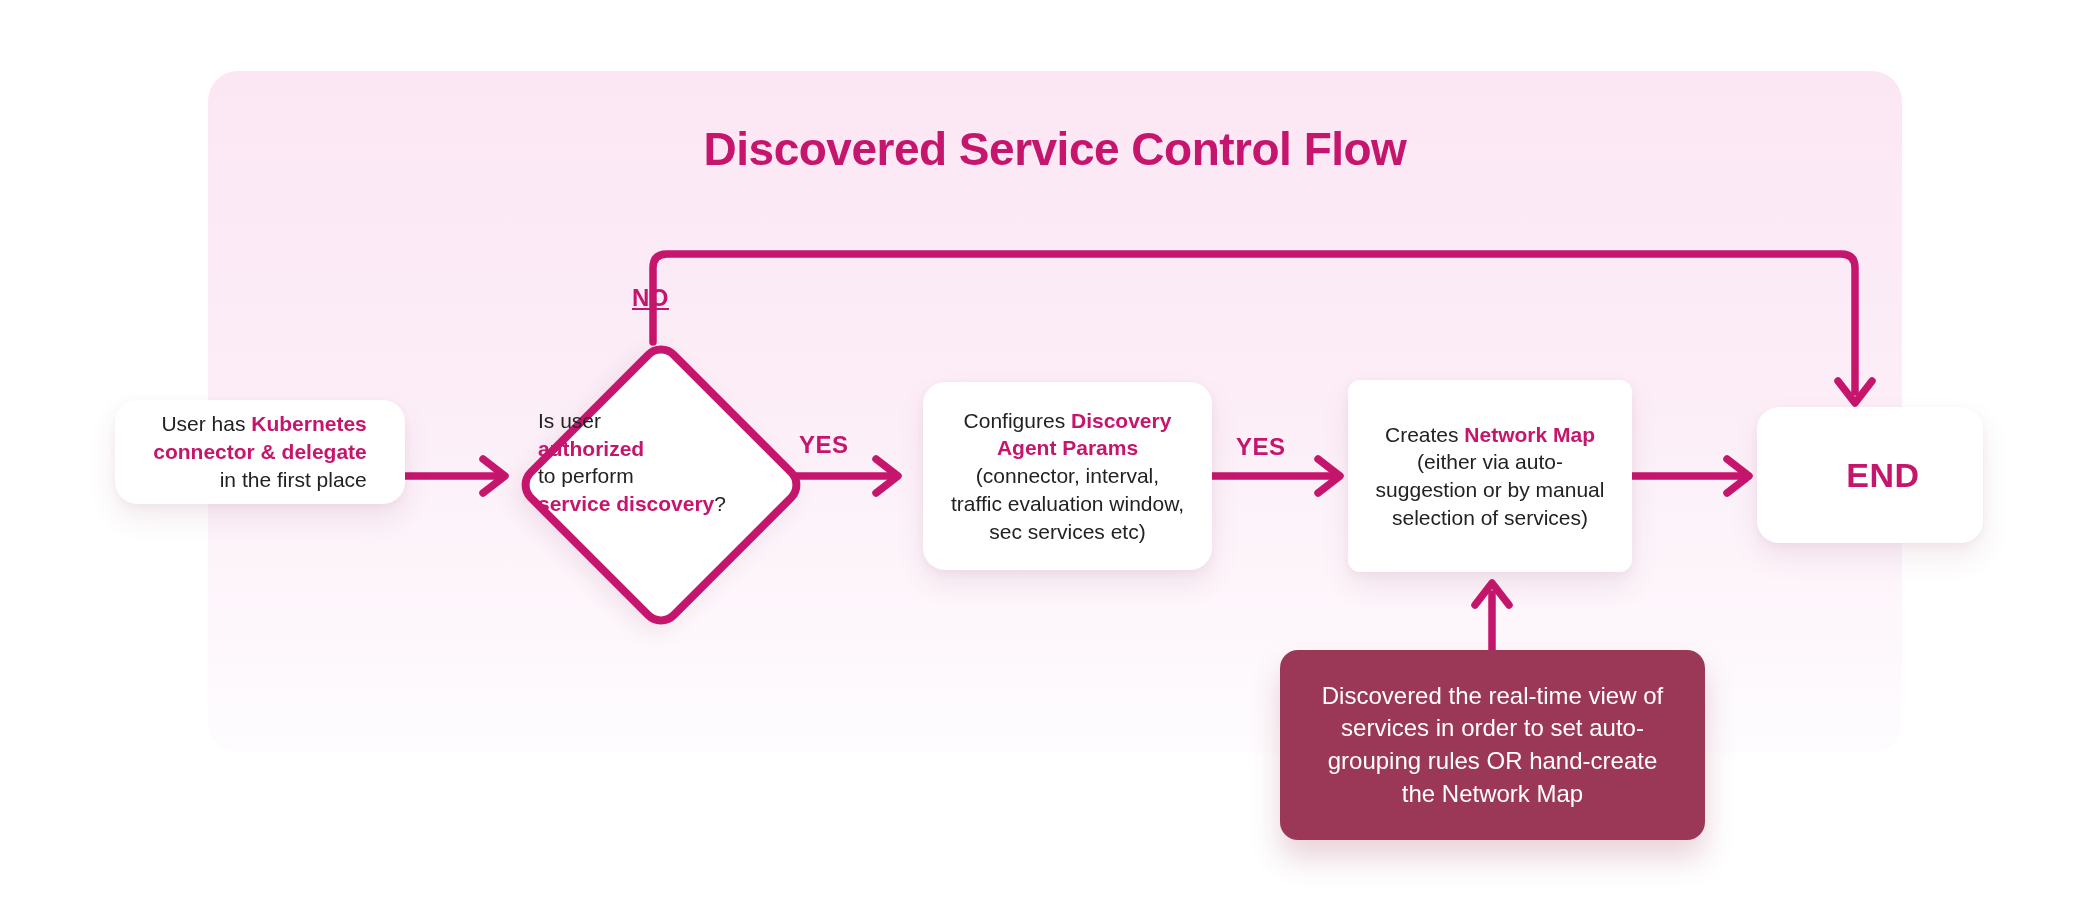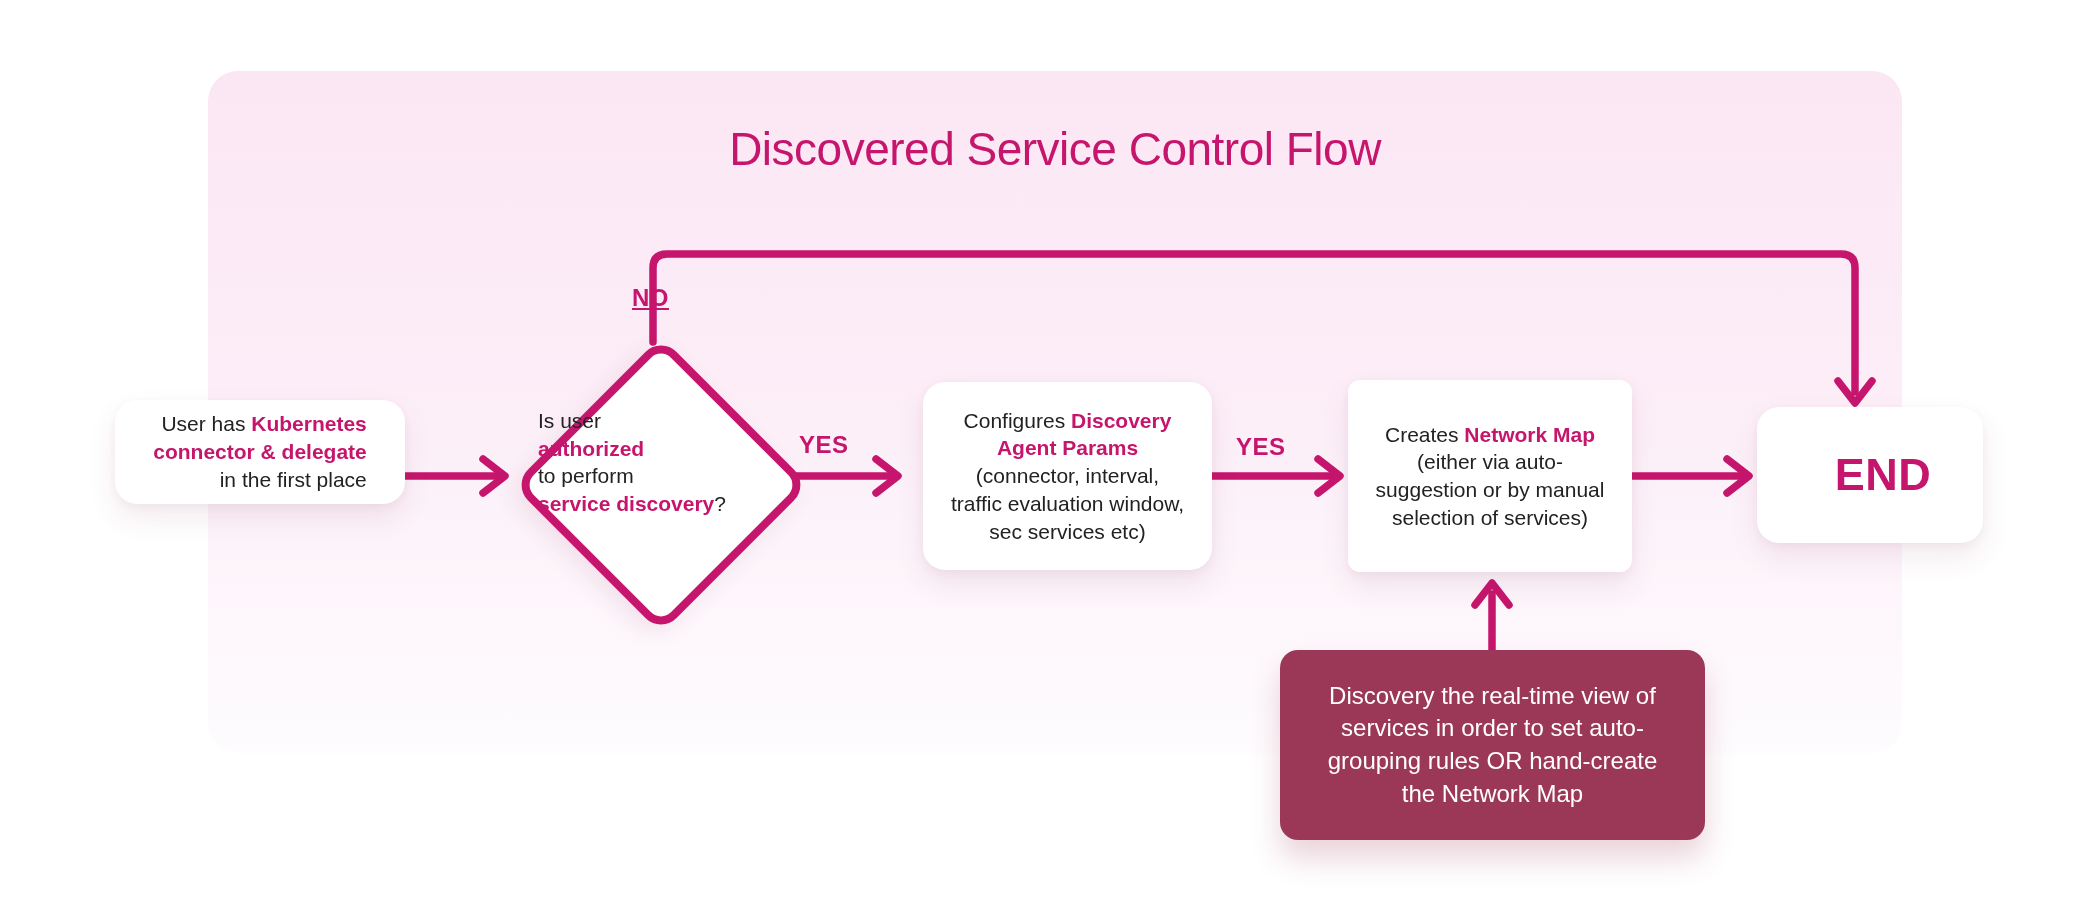--- a/index.html
+++ b/index.html
@@ -17,21 +17,21 @@
     width: 1694px; height: 682px;
     border-radius: 30px;
     background: linear-gradient(180deg, #FBE7F4 0%, #FCEDF7 45%, #FEFCFE 100%);
   }
   .title {
     position: absolute;
     left: 208px; top: 122px;
     width: 1694px;
     text-align: center;
     font-size: 46px;
-    font-weight: 400;
+    font-weight: 700;
     letter-spacing: -0.5px;
     color: #C6156C;
   }
   #edges { position: absolute; left: 0; top: 0; pointer-events: none; }
   #edges line, #edges path, #edges polyline {
     fill: none;
     stroke-width: 7.5;
     stroke-linecap: round;
     stroke-linejoin: round;
   }
@@ -65,21 +65,21 @@
   .diamond-text {
     position: absolute;
     left: 538px; top: 407px;
     width: 230px;
     text-align: left;
     font-size: 21px;
     line-height: 1.32;
     color: #222222;
   }
   .end-label {
-    font-size: 45px;
+    font-size: 34px;
     font-weight: 700;
     letter-spacing: 0.5px;
     color: #C6156C;
     margin-left: 26px;
   }
   .note {
     position: absolute;
     left: 1280px; top: 650px;
     width: 425px; height: 190px;
     border-radius: 18px;
@@ -184,20 +184,20 @@
       <div class="dark">selection of services)</div>
     </div>
   </div>
 
   <div class="card" id="node-end">
     <div class="end-label">END</div>
   </div>
 
   <div class="note">
     <div>
-      <div>Discovery the real-time view of</div>
+      <div>Discovered the real-time view of</div>
       <div>services in order to set auto-</div>
       <div>grouping rules OR hand-create</div>
       <div>the Network Map</div>
     </div>
   </div>
 
 </div>
 
 </body></html>

